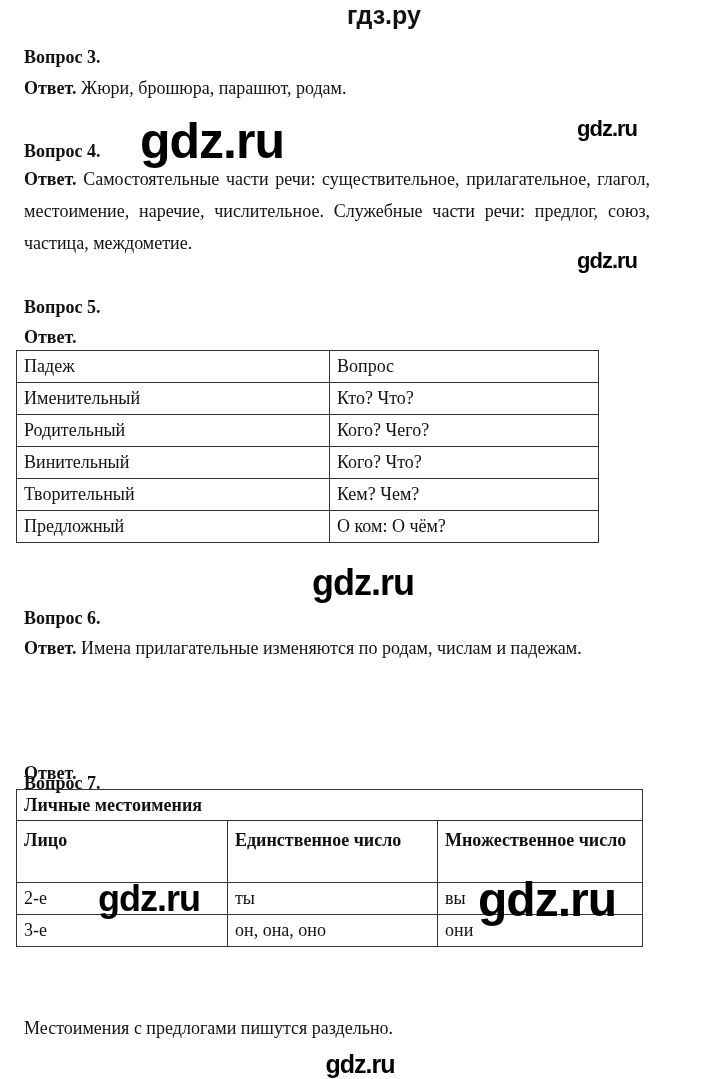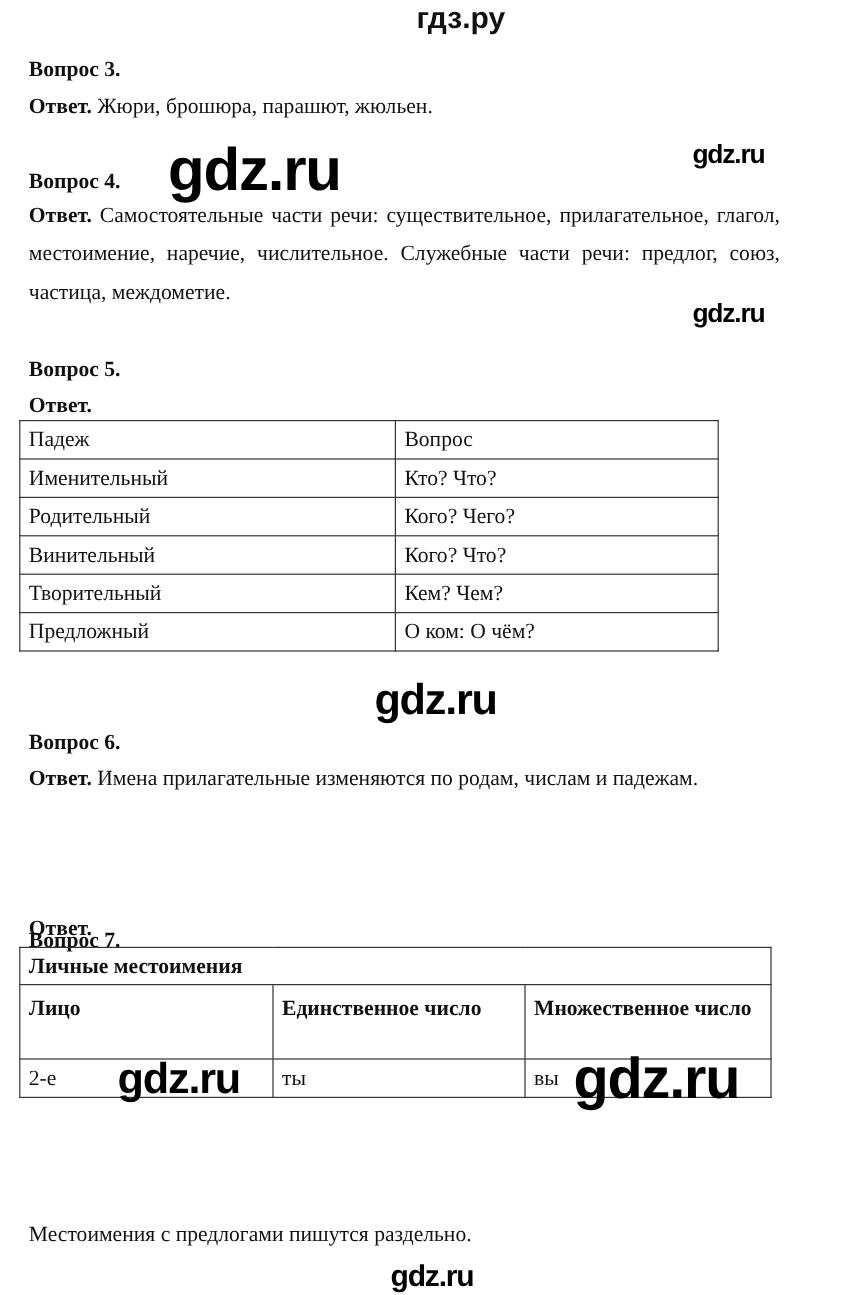--- a/index.html
+++ b/index.html
@@ -35,21 +35,21 @@
     .t2 td { }
     .bold { font-weight: bold; }
   </style>
 </head>
 <body>
 
 <div class="abs site-title">гдз.ру</div>
 
 <div class="abs q" style="top:46px;">Вопрос 3.</div>
 <div class="abs para" style="top:72px;">
-  <b>Ответ.</b><span> Жюри, брошюра, парашют, жюльен.</span>
+  <b>Ответ.</b><span> Жюри, брошюра, парашют, родам.</span>
 </div>
 
 <div class="abs q" style="top:140px;">Вопрос 4.</div>
 <div class="abs wm wm-lg" style="top:112px; left:140px;">gdz.ru</div>
 <div class="abs wm wm-sm" style="top:116px; left:577px;">gdz.ru</div>
 <div class="abs para justify" style="top:163px;">
   <b>Ответ.</b><span> Самостоятельные части речи: существительное, прилагательное, глагол, местоимение, наречие, числительное. Служебные части речи: предлог, союз, частица, междометие.</span>
 </div>
 <div class="abs wm wm-sm" style="top:248px; left:577px;">gdz.ru</div>
 
@@ -100,19 +100,24 @@
   <tr>
     <td class="bold" style="width:196px; height:53px; line-height:30px;">Лицо</td>
     <td class="bold" style="width:195px; line-height:30px;">Единственное число</td>
     <td class="bold" style="line-height:30px;">Множественное число</td>
   </tr>
   <tr>
     <td style="height:23px;">2-е</td>
     <td>ты</td>
     <td>вы</td>
   </tr>
+  <tr>
+    <td style="height:23px;">3-е</td>
+    <td>он, она, оно</td>
+    <td>они</td>
+  </tr>
 </tbody>
   </table>
 <div class="abs wm" style="top:878px; left:98px; font-size:36px;">gdz.ru</div>
 <div class="abs wm" style="top:872px; left:478px; font-size:48px;">gdz.ru</div>
 
 <div class="abs para" style="top:1012px;">Местоимения с предлогами пишутся раздельно.</div>
 <div class="abs wm wm-sm" style="top:1050px; left:0; width:720px; text-align:center; font-size:25px;">gdz.ru</div>
 
 </body></html>

